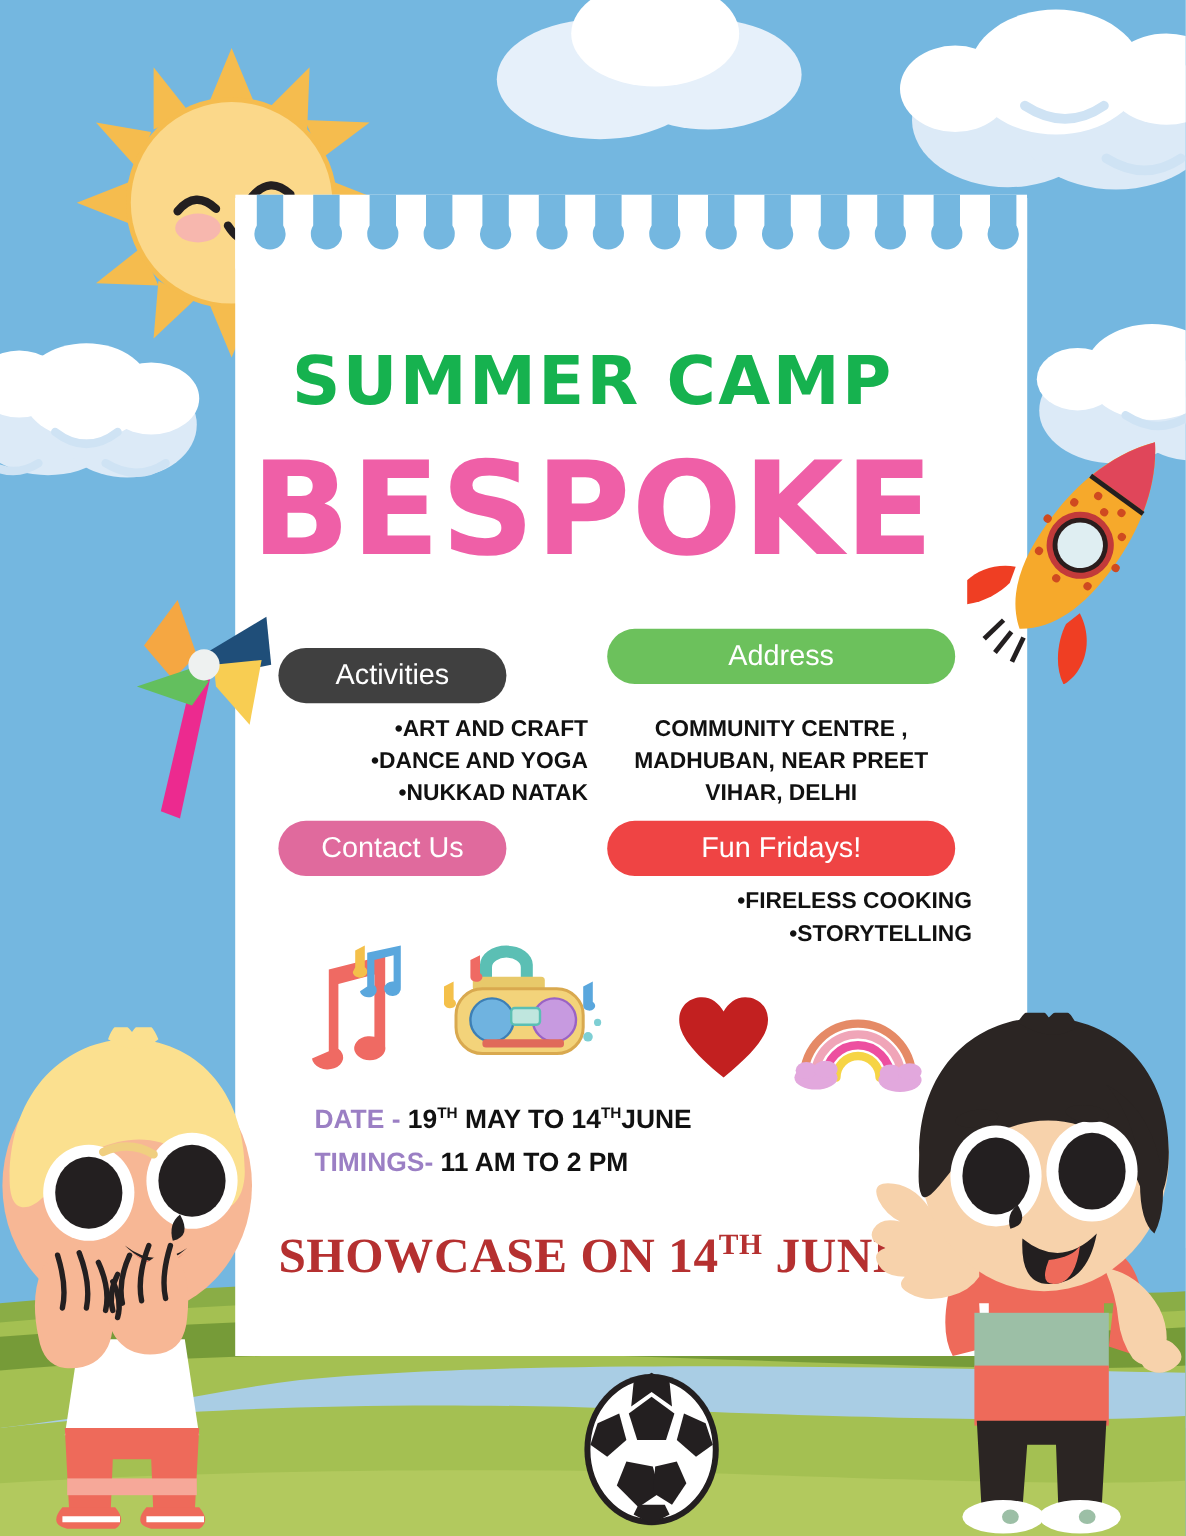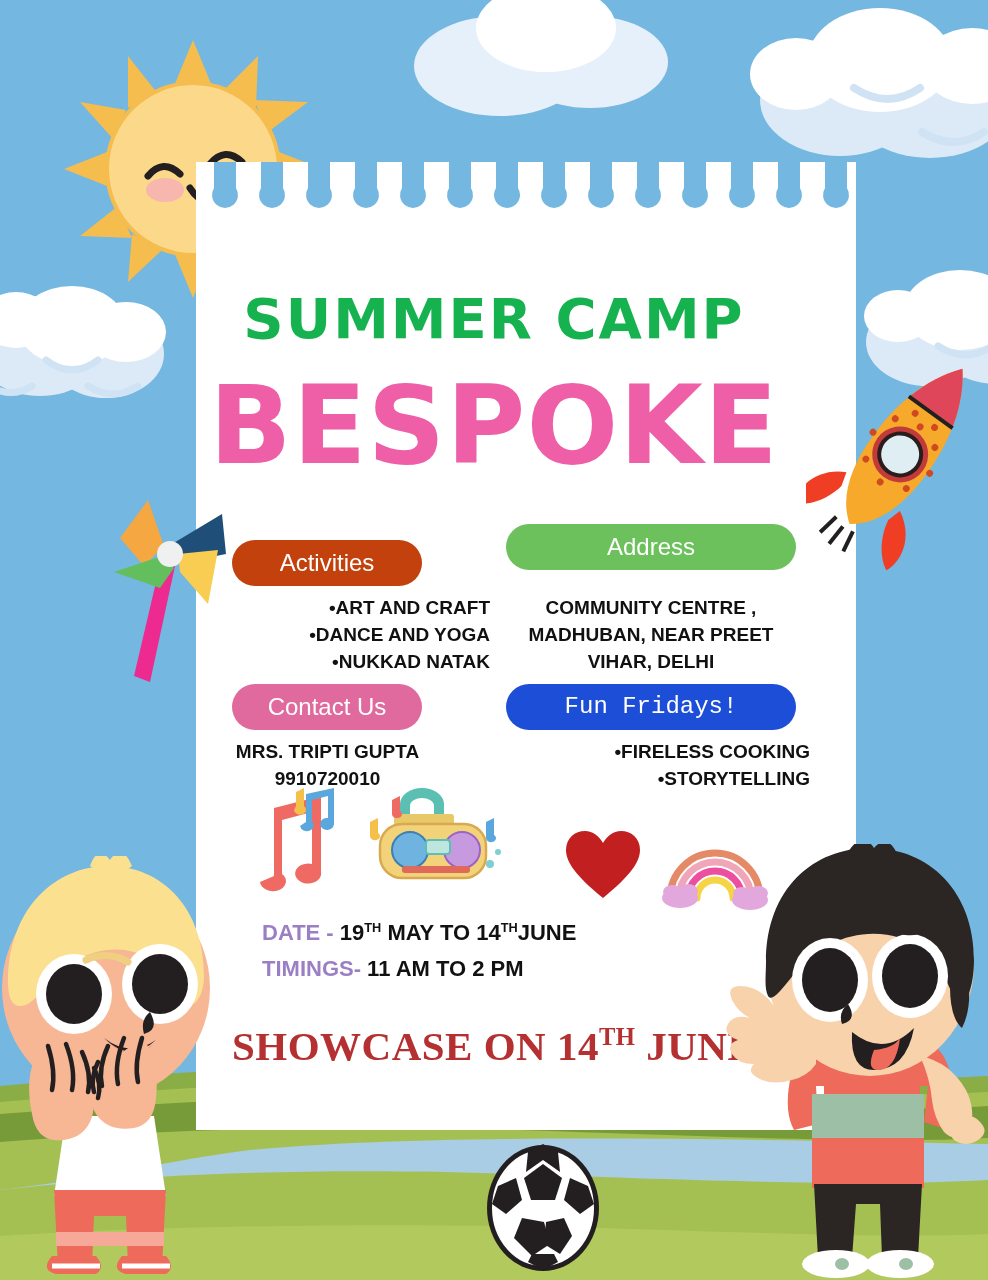--- a/index.html
+++ b/index.html
@@ -239,43 +239,39 @@
         <path d="M78,200 L74,222"></path>
           <path d="M89,204 L88,226"></path>
           <path d="M100,202 L104,224"></path>
       </g>
     </g>
   </svg>
 
   <div class="title-summer" style="left:0; top:286px;">SUMMER CAMP</div>
   <div class="title-bespoke" style="left:0; top:372px;">BESPOKE</div>
 
-  <div class="pill" style="left:232px; top:540px; width:190px; background:#c2410c;">Activities</div>
+  <div class="pill" style="left:232px; top:540px; width:190px; background:#404040;">Activities</div>
   <div class="blk" style="left:240px; top:594px; width:250px;">
     <ul>
       <li><span class="bul">•</span><span>ART AND CRAFT</span></li>
       <li><span class="bul">•</span><span>DANCE AND YOGA</span></li>
       <li><span class="bul">•</span><span>NUKKAD NATAK</span></li>
     </ul>
   </div>
 
   <div class="pill" style="left:506px; top:524px; width:290px; background:#6cc15c;">Address</div>
   <div class="blk" style="left:506px; top:594px; width:290px;">
     <div class="addr-line">COMMUNITY CENTRE ,</div>
     <div class="addr-line">MADHUBAN, NEAR PREET</div>
     <div class="addr-line">VIHAR, DELHI</div>
   </div>
 
   <div class="pill" style="left:232px; top:684px; width:190px; background:#e06a9d;">Contact Us</div>
-  <div class="blk" style="left:225px; top:738px; width:205px;">
-    <div class="contact-line">MRS. TRIPTI GUPTA</div>
-    <div class="contact-line">9910720010</div>
-  </div>
-
-  <div class="pill" style="left:506px; top:684px; width:290px; background:#1d4ed8;font-family:Liberation Mono, monospace;">Fun Fridays!</div>
+
+  <div class="pill" style="left:506px; top:684px; width:290px; background:#ef4444;">Fun Fridays!</div>
   <div class="blk" style="left:530px; top:738px; width:280px;">
     <ul>
       <li><span class="bul" style="width:42px;">•</span><span>FIRELESS COOKING</span></li>
       <li><span class="bul" style="width:42px;">•</span><span>STORYTELLING</span></li>
     </ul>
   </div>
 
   <svg class="decor" style="left:238px; top:786px; width:100px; height:108px;" viewBox="0 0 100 108">
     <path d="M22,96 a13,10 0 1,0 22,-8 L44,34 L74,26 L74,78 a13,10 0 1,0 9,8 L83,10 L36,22 L36,90 Z" fill="#ef6a63"></path>
     <path d="M56,24 a6,5 0 1,0 10,-4 L66,2 L58,6 L58,20 Z" fill="#f4c04a"></path>

